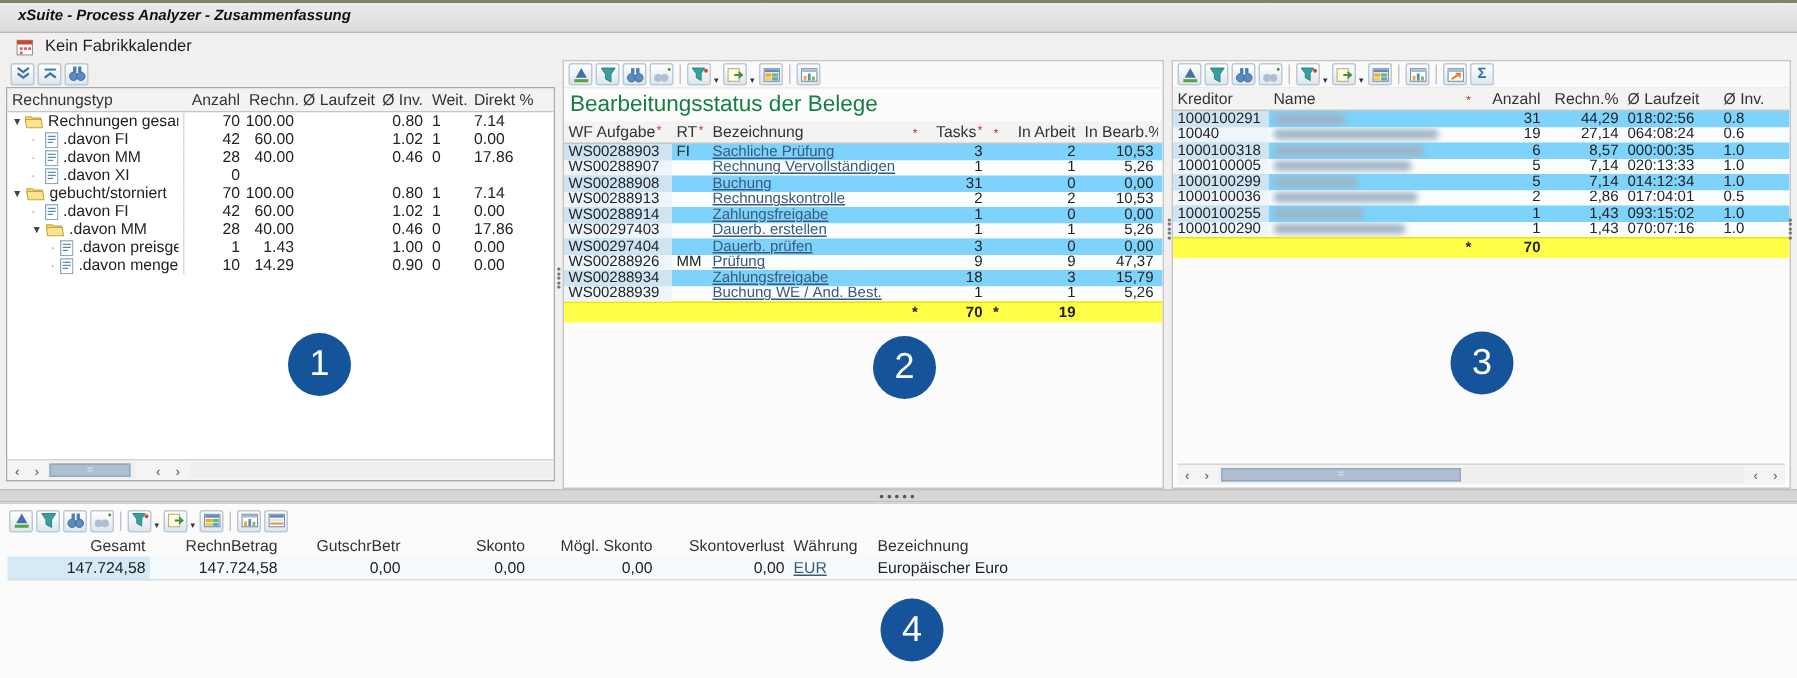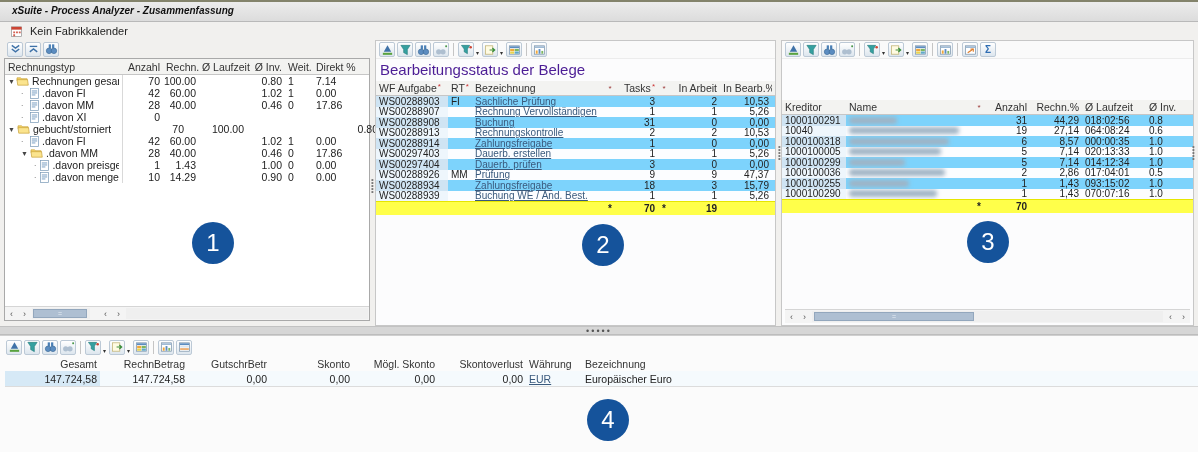--- a/index.html
+++ b/index.html
@@ -11,21 +11,21 @@
   .panel1{width:366px;display:flex;flex-direction:column;}
   .card{background:#fcfcfd;border:1px solid #c7c7c7;box-sizing:border-box;position:relative;overflow:hidden;}
   .panel2{width:401px;}
   .panel3{flex:1;}
   .toolbar{display:flex;align-items:center;gap:2px;padding:2px 2px 2px 3px;height:18px;box-sizing:border-box;}
   .card .toolbar{border-bottom:1px solid #ececec;background:#fafafa;}
   .tbicon{width:16px;height:15px;border:1px solid #bcc9d6;border-radius:2px;background:linear-gradient(#ffffff,#dde6ee);display:inline-flex;align-items:center;justify-content:center;box-sizing:border-box;}
   .tbsep{width:1px;height:13px;background:#c5c5c5;margin:0 2px;}
   .ddarrow{font-size:6px;color:#333;margin:6px 1px 0 0;}
   .glyph{font-size:10px;font-weight:bold;line-height:1;}
-  .ptitle{font-size:15px;color:#4c1d95;padding:2px 0 3px 4px;}
+  .ptitle{font-size:15px;color:#15803d;padding:2px 0 3px 4px;}
   
   .ghead,.trow,.treerow{display:grid;align-items:center;}
   .ghead{background:#f3f3f1;border-bottom:1px solid #c6c6c6;height:14px;font-size:10.5px;color:#333;}
   .hcell{padding:0 3px;white-space:nowrap;overflow:hidden;box-sizing:border-box;}
   .tcell{padding:0 3px;white-space:nowrap;overflow:hidden;box-sizing:border-box;font-size:10px;height:100%;display:flex;align-items:center;}
   .right{justify-content:flex-end;text-align:right;}
   .center{justify-content:center;text-align:center;}
   .hcell.right{text-align:right;}
   .hcell.sym,.tcell.sym{color:#993333;font-size:8px;padding:0 1px;}
   .sortmark{color:#cc3333;font-size:8px;vertical-align:top;margin-left:1px;}
@@ -182,21 +182,21 @@
               </span>
               <span class="nodelabel">.davon XI</span>
             </div>
             <div class="tcell right">0</div>
             <div class="tcell right"></div>
             <div class="tcell left"></div>
             <div class="tcell right"></div>
             <div class="tcell left"></div>
             <div class="tcell left"></div>
           </div>
-          <div class="treerow" style="grid-template-columns: 118px 40px 36px 52px 34px 28px 46px; gap: 24px;">
+          <div class="treerow" style="grid-template-columns: 118px 40px 36px 52px 34px 28px 46px;">
             <div class="tcell tree-label-cell" style="padding-left: 3px;">
               <span class="expander">▼</span>
               <span class="nodeicon">
                 <svg width="13" height="11" viewBox="0 0 14 12">
                   <path d="M1 2 h4 l1 1 h6 v2 H1 Z" fill="#f7d768" stroke="#c9a53f" stroke-width="0.8"></path>
                   <path d="M1 4 h11.5 l0.8 6 H1.8 Z" fill="#fbe48e" stroke="#c9a53f" stroke-width="0.8"></path>
                 </svg>
               </span>
               <span class="nodelabel">gebucht/storniert</span>
             </div>
@@ -553,21 +553,21 @@
             <rect x="2" y="2" width="10" height="1.8" fill="#9db9d4"></rect>
             <path d="M4 9 L10 5" stroke="#e07f2e" stroke-width="1.4"></path>
             <path d="M10 8 V5 H7" stroke="#e07f2e" stroke-width="1.2" fill="none"></path>
           </svg>
         </span>
         <span class="tbicon">
           <span class="glyph" style="color:#2f6db3;">Σ</span>
         </span>
       </div>
     <div id="tbl-lief">
-        <div class="ghead" style="grid-template-columns: 64px 126px 14px 44px 52px 64px 40px; margin-top: 41px;">
+        <div class="ghead" style="grid-template-columns: 64px 126px 14px 44px 52px 64px 40px;">
           <div class="hcell left">Kreditor</div>
           <div class="hcell left">Name</div>
           <div class="hcell center sym">*</div>
           <div class="hcell right">Anzahl</div>
           <div class="hcell right">Rechn.%</div>
           <div class="hcell left">Ø Laufzeit</div>
           <div class="hcell left">Ø Inv.</div>
         </div>
         <div class="trow even" style="grid-template-columns: 64px 126px 14px 44px 52px 64px 40px;">
           <div class="tcell left key">1000100291</div>

